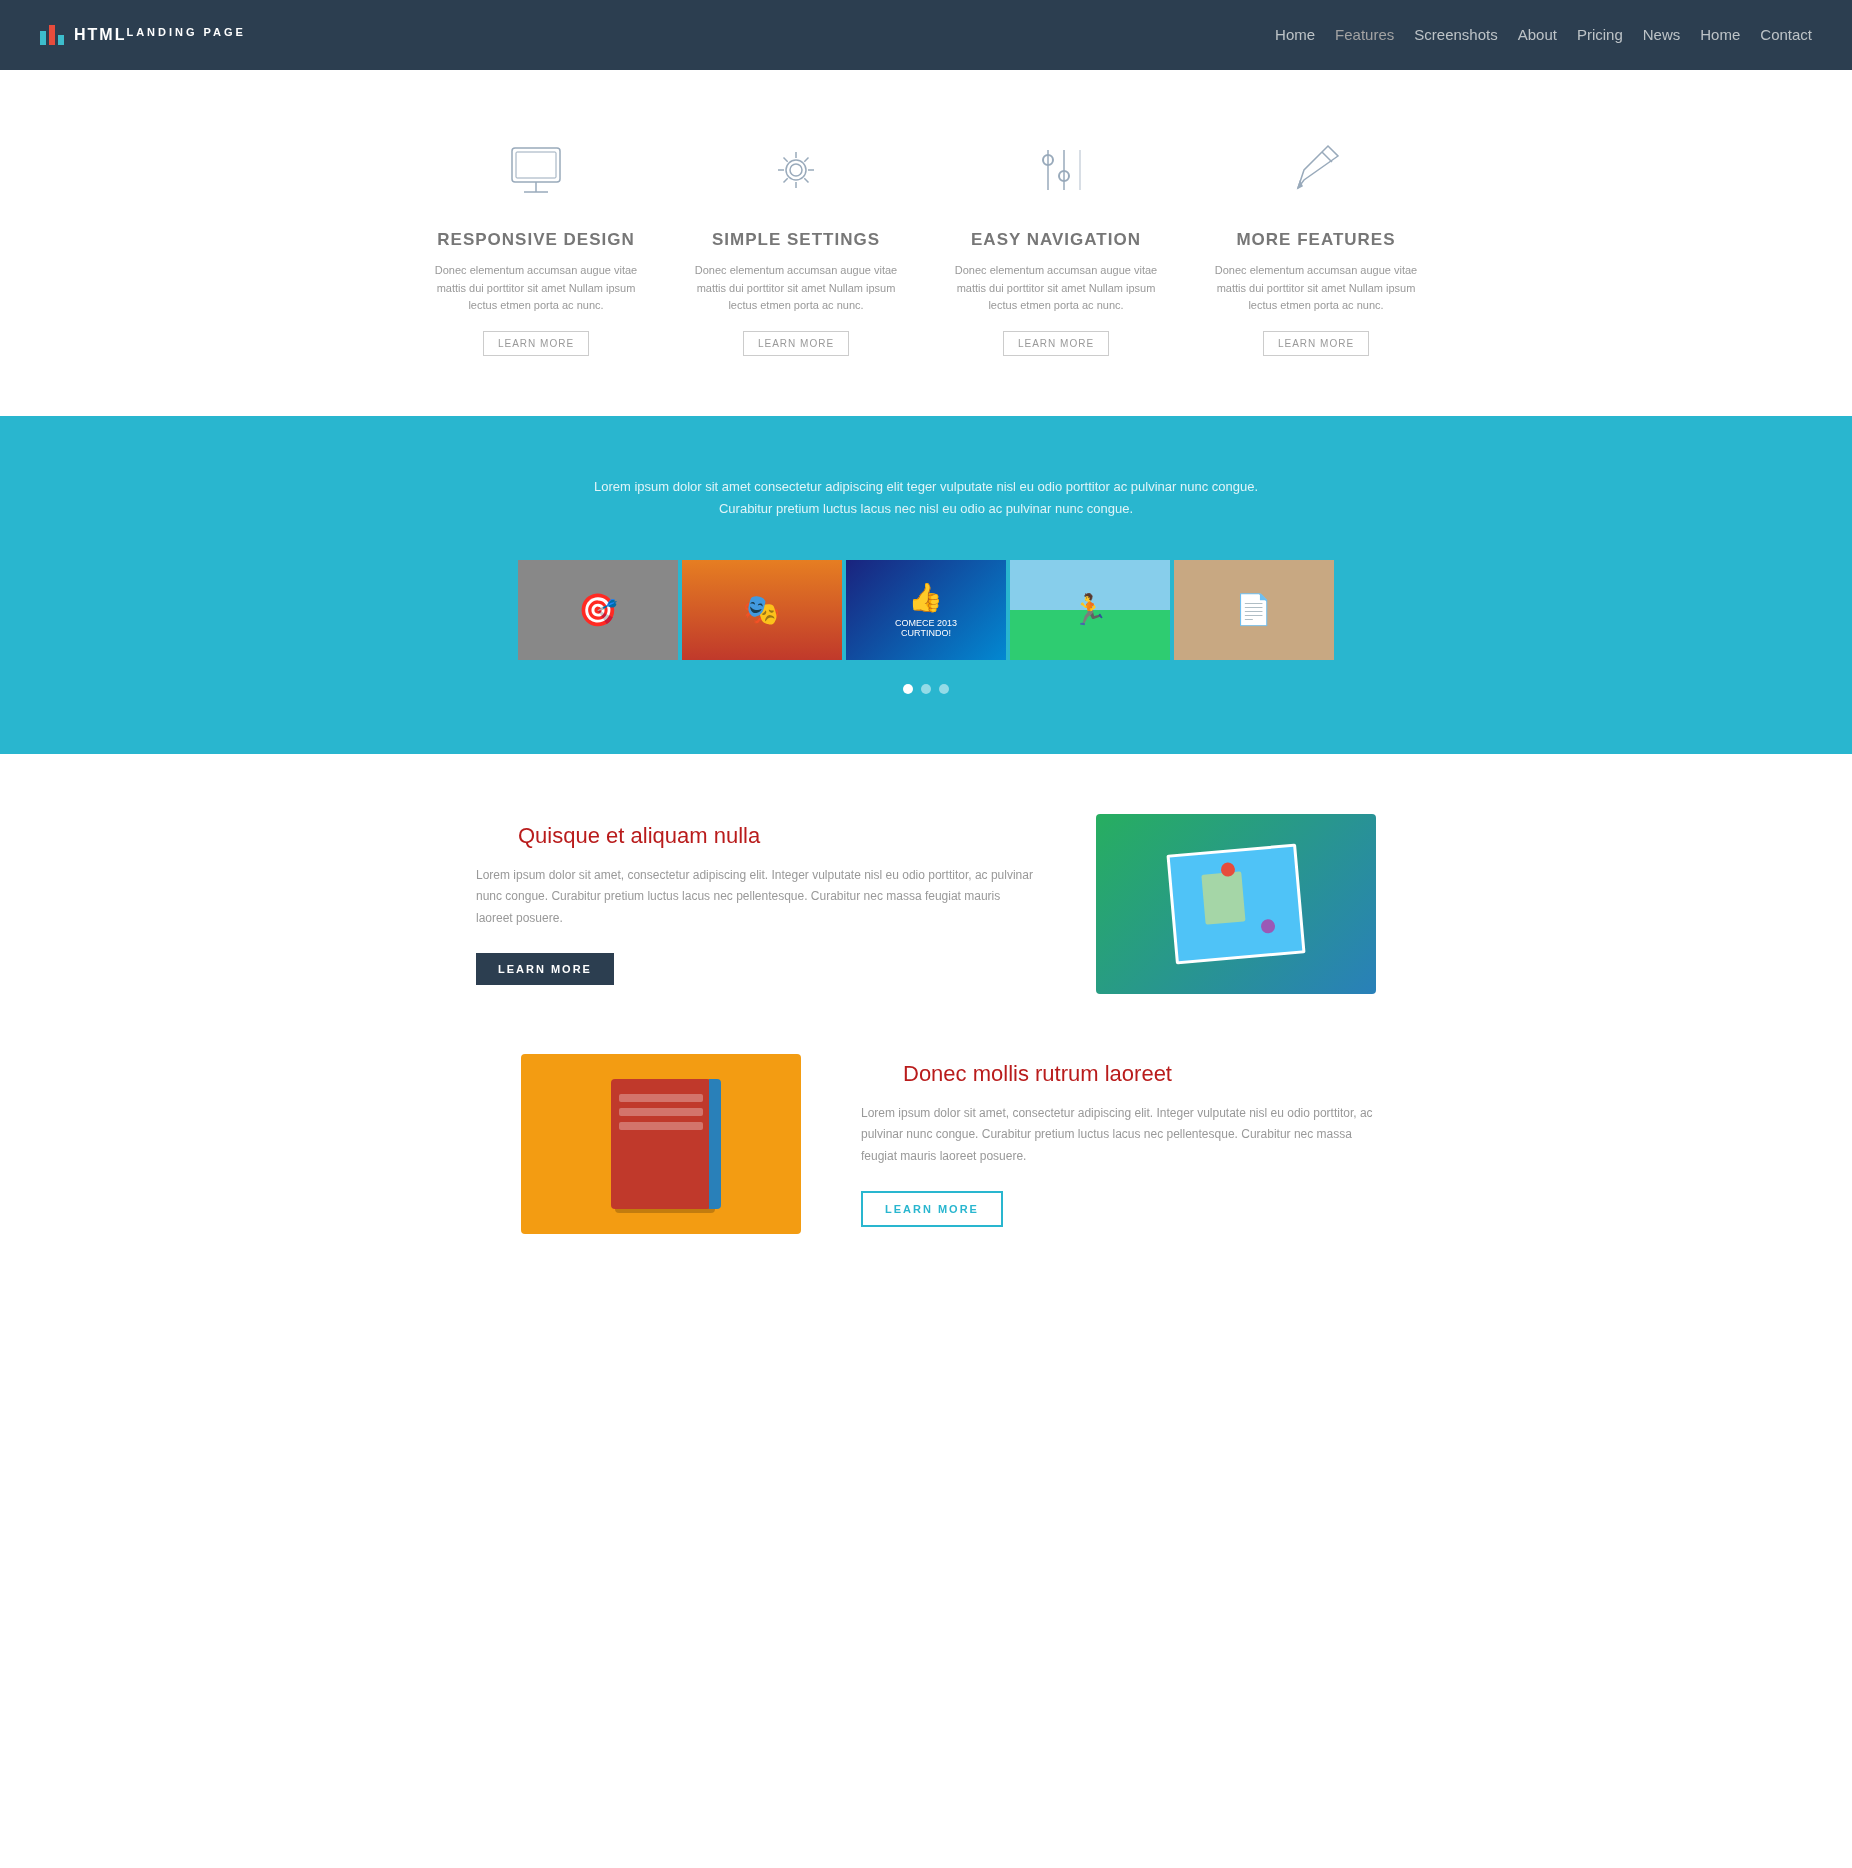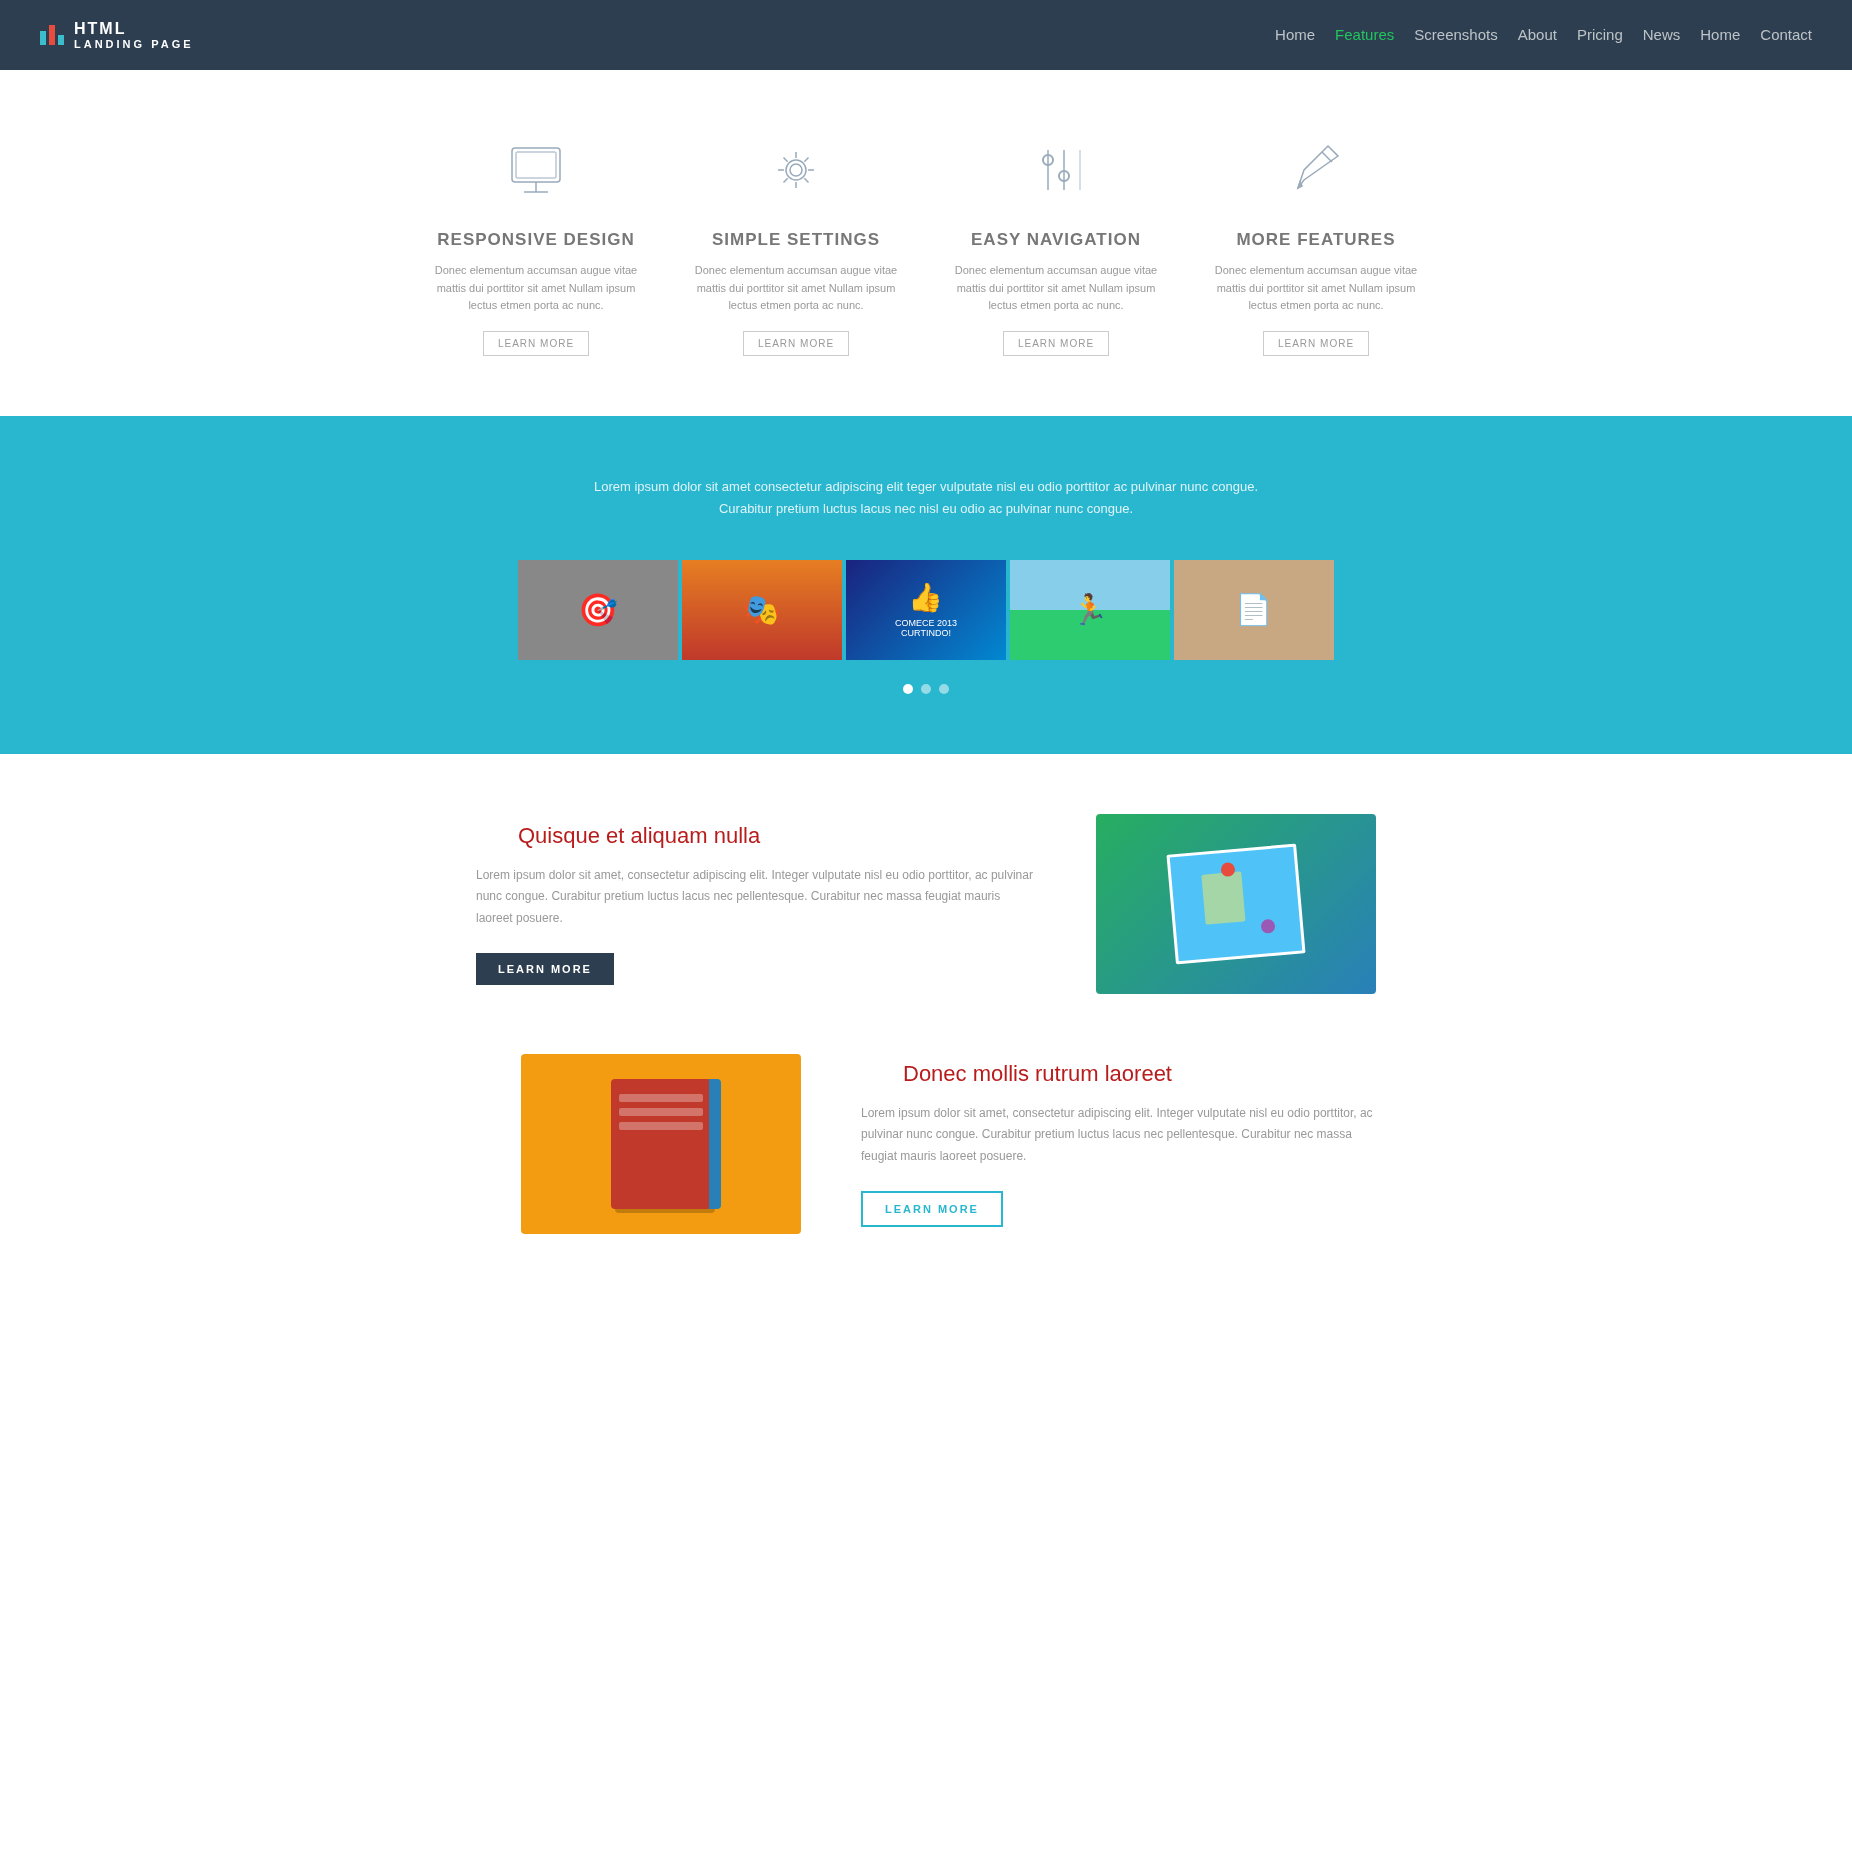--- a/index.html
+++ b/index.html
@@ -23,21 +23,21 @@
       display: flex;
       gap: 3px;
       align-items: flex-end;
     }
     .bar { width: 6px; background: #3dbdcc; }
     .bar1 { height: 14px; }
     .bar2 { height: 20px; background: #e74c3c; }
     .bar3 { height: 10px; }
     .navbar-brand-text {
       display: flex;
-      flex-direction: column;
+      flex-direction: row;
     }
     .brand-html {
       color: #fff;
       font-size: 16px;
       font-weight: bold;
       letter-spacing: 2px;
     }
     .brand-sub {
       color: #fff;
       font-size: 11px;
@@ -47,21 +47,21 @@
     .navbar-nav {
       display: flex;
       gap: 20px;
       list-style: none;
     }
     .navbar-nav a {
       color: #bdc3c7;
       text-decoration: none;
       font-size: 15px;
     }
-    .navbar-nav a.active { color: #22c55e; text-align: center; }
+    .navbar-nav a.active { color: #a3a3a3; text-align: center; }
 
     
     .features-section {
       padding: 60px 40px;
       background: #fff;
     }
     .features-grid {
       display: flex;
       justify-content: center;
       gap: 40px;

